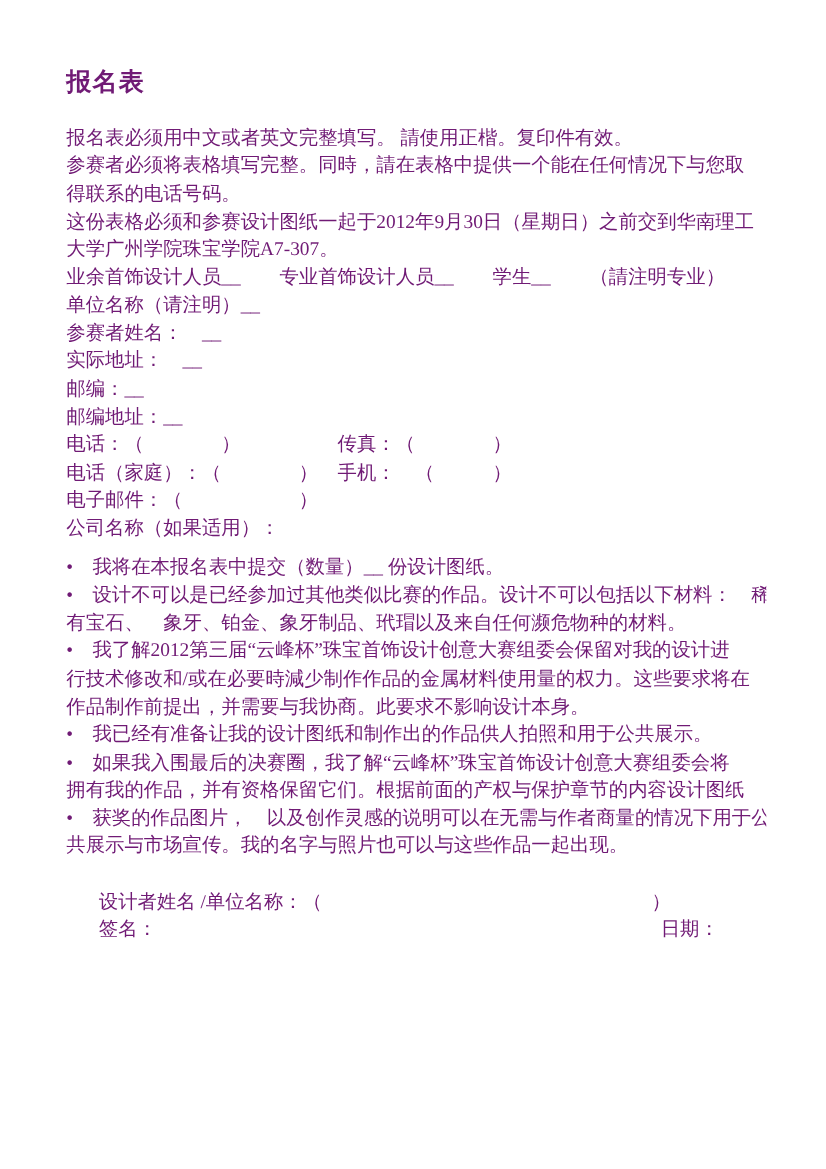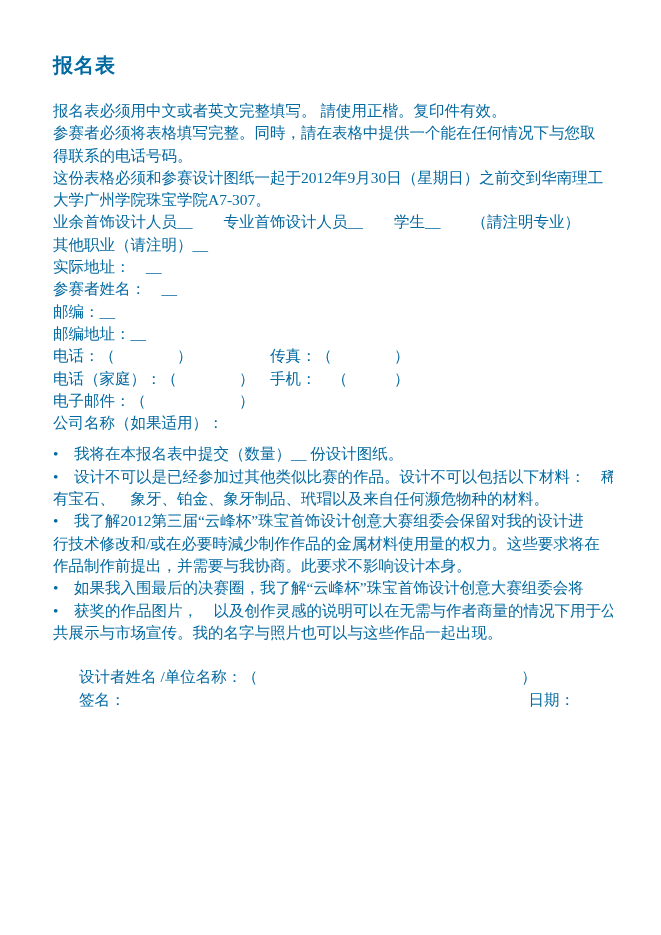--- a/index.html
+++ b/index.html
@@ -5,21 +5,21 @@
   html, body {
     margin: 0;
     padding: 0;
     background: #ffffff;
   }
   .page {
     position: relative;
     width: 661px;
     height: 935px;
     background: #ffffff;
-    color: #0369a1;
+    color: #701a75;
     overflow: hidden;
     box-sizing: border-box;
     padding: 52px 48px 0 53px;
     font-family: "Liberation Serif", "DejaVu Serif", serif;
   }
   .doc-title {
     margin: 0;
     font-family: "DejaVu Sans", "Liberation Sans", sans-serif;
     font-weight: bold;
     font-size: 20px;
@@ -56,39 +56,41 @@
     <div class="section-instructions">
       <div class="line">报名表必须用中文或者英文完整填写。 請使用正楷。复印件有效。</div>
       <div class="line">参赛者必须将表格填写完整。同時，請在表格中提供一个能在任何情况下与您取</div>
       <div class="line">得联系的电话号码。</div>
       <div class="line">这份表格必须和参赛设计图纸一起于2012年9月30日（星期日）之前交到华南理工</div>
       <div class="line">大学广州学院珠宝学院A7-307。</div>
     </div>
 
     <div class="section-fields">
       <div class="line">业余首饰设计人员__　　专业首饰设计人员__　　学生__　　（請注明专业）</div>
-      <div class="line">其他职业（请注明）__</div>
+      <div class="line">单位名称（请注明）__</div>
+      <div class="line">参赛者姓名：　__</div>
       <div class="line">实际地址：　__</div>
-      <div class="line">参赛者姓名：　__</div>
       <div class="line">邮编：__</div>
       <div class="line">邮编地址：__</div>
       <div class="line">电话：（　　　　）　　　　　传真：（　　　　）</div>
       <div class="line">电话（家庭）：（　　　　）　手机：　（　　　）</div>
       <div class="line">电子邮件：（　　　　　　）</div>
       <div class="line">公司名称（如果适用）：</div>
     </div>
 
     <div class="section-terms">
       <div class="line">•　我将在本报名表中提交（数量）__ 份设计图纸。</div>
       <div class="line">•　设计不可以是已经参加过其他类似比赛的作品。设计不可以包括以下材料：　稀</div>
       <div class="line">有宝石、　象牙、铂金、象牙制品、玳瑁以及来自任何濒危物种的材料。</div>
       <div class="line">•　我了解2012第三届“云峰杯”珠宝首饰设计创意大赛组委会保留对我的设计进</div>
       <div class="line">行技术修改和/或在必要時減少制作作品的金属材料使用量的权力。这些要求将在</div>
       <div class="line">作品制作前提出，并需要与我协商。此要求不影响设计本身。</div>
+      <div class="line">•　我已经有准备让我的设计图纸和制作出的作品供人拍照和用于公共展示。</div>
       <div class="line">•　如果我入围最后的决赛圈，我了解“云峰杯”珠宝首饰设计创意大赛组委会将</div>
+      <div class="line">拥有我的作品，并有资格保留它们。根据前面的产权与保护章节的内容设计图纸</div>
       <div class="line">•　获奖的作品图片，　以及创作灵感的说明可以在无需与作者商量的情况下用于公</div>
       <div class="line">共展示与市场宣传。我的名字与照片也可以与这些作品一起出现。</div>
     </div>
 
     <div class="section-signature">
       <div class="line">设计者姓名 /单位名称：（　　　　　　　　　　　　　　　　　）</div>
       <div class="line">签名：　　　　　　　　　　　　　　　　　　　　　　　　　　日期：</div>
     </div>
 
   </div>

